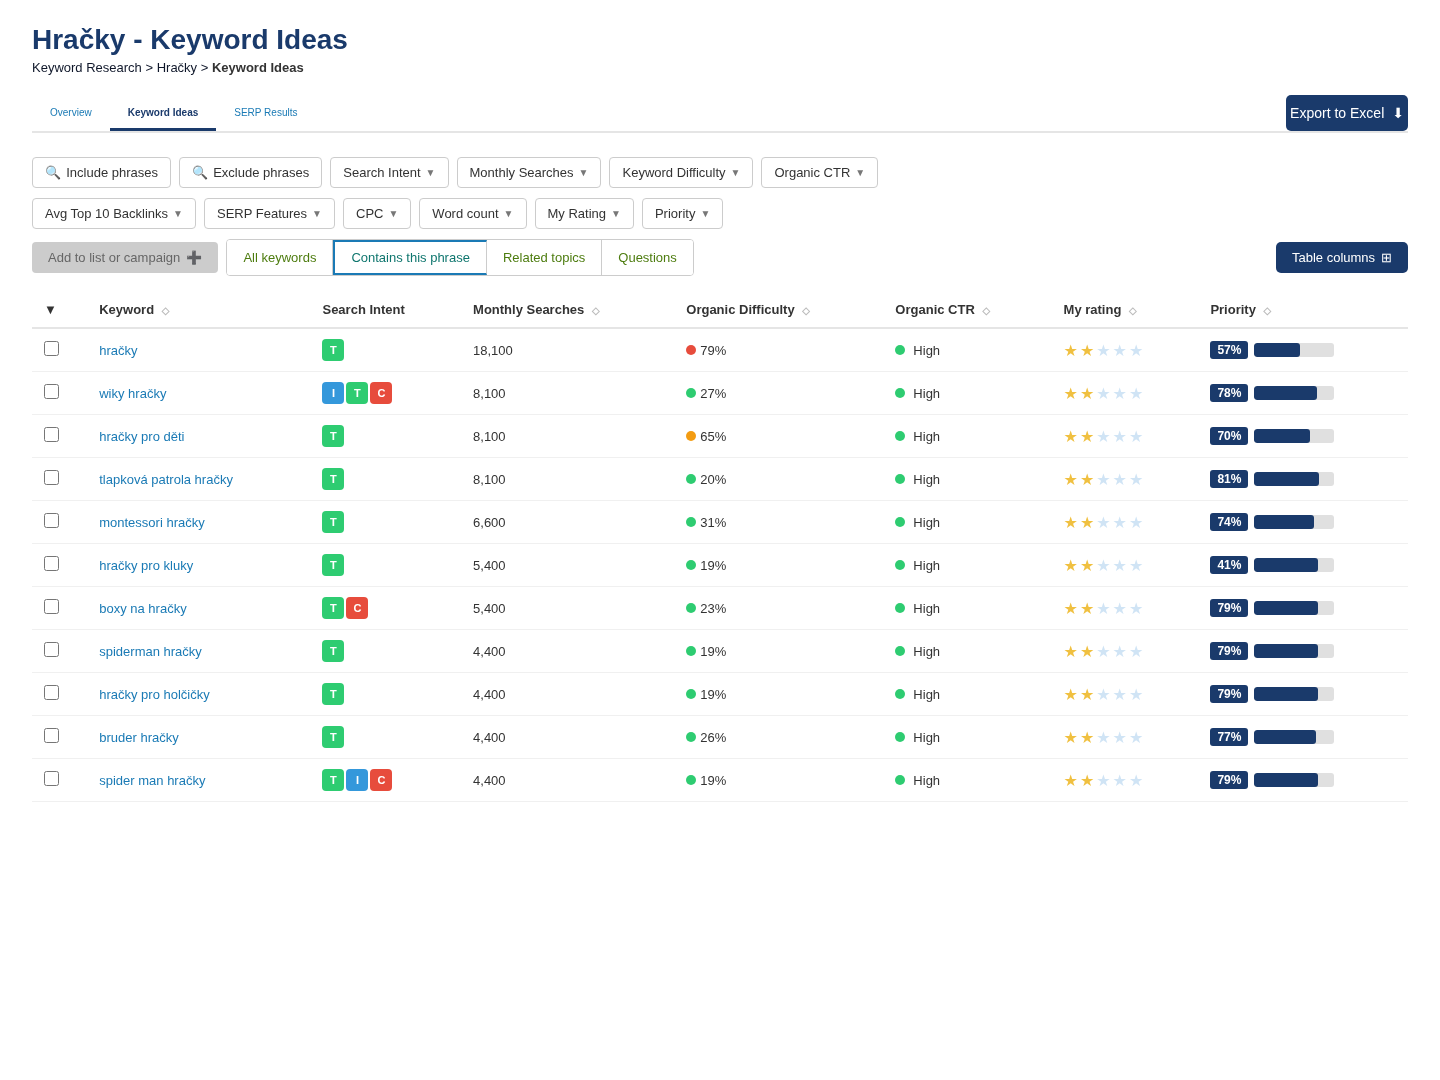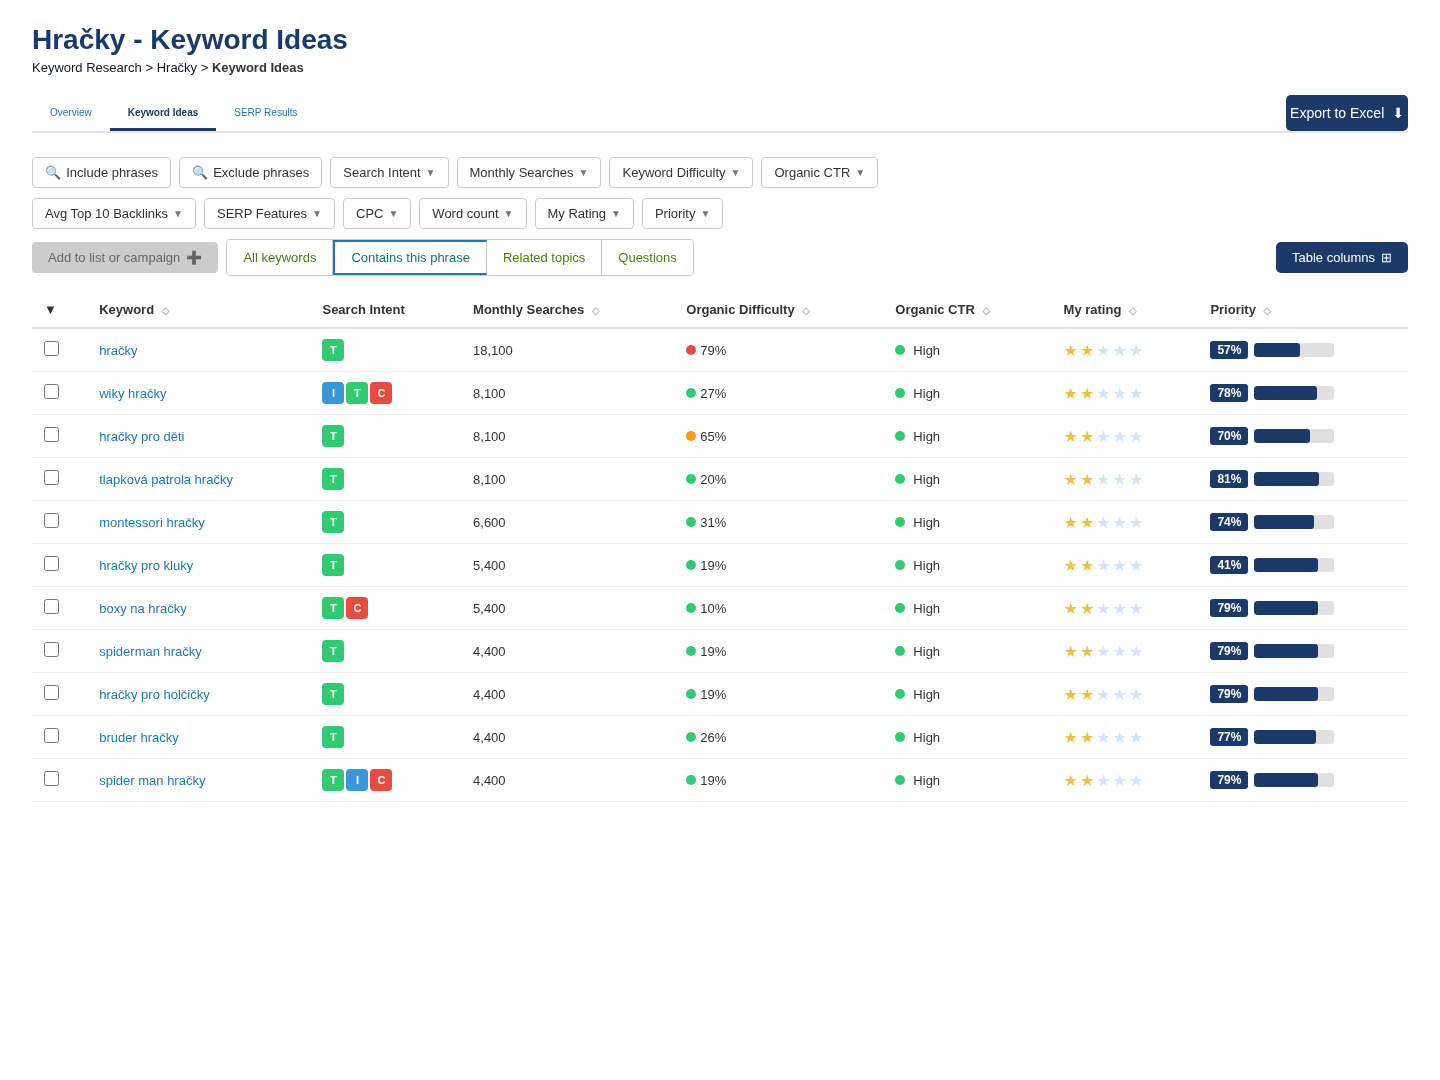--- a/index.html
+++ b/index.html
@@ -370,21 +370,21 @@
                 <div class="priority-bar-fill" style="width: 80%;"></div>
               </div>
             </div>
           </td>
         </tr>
         <tr>
           <td><input type="checkbox" class="checkbox" style=""></td>
           <td><a href="#" class="keyword-link">boxy na hračky</a></td>
           <td><span class="intent-badge intent-t">T</span><span class="intent-badge intent-c">C</span></td>
           <td>5,400</td>
-          <td><span class="dot dot-green"></span><span class="diff-val">10%</span></td>
+          <td><span class="dot dot-green"></span><span class="diff-val">23%</span></td>
           <td>
             <div class="organic-ctr">
               <span class="dot dot-green"></span>
               <span>High</span>
             </div>
           </td>
           <td>
             <div class="stars">
               <span class="star">★</span>
               <span class="star">★</span>

